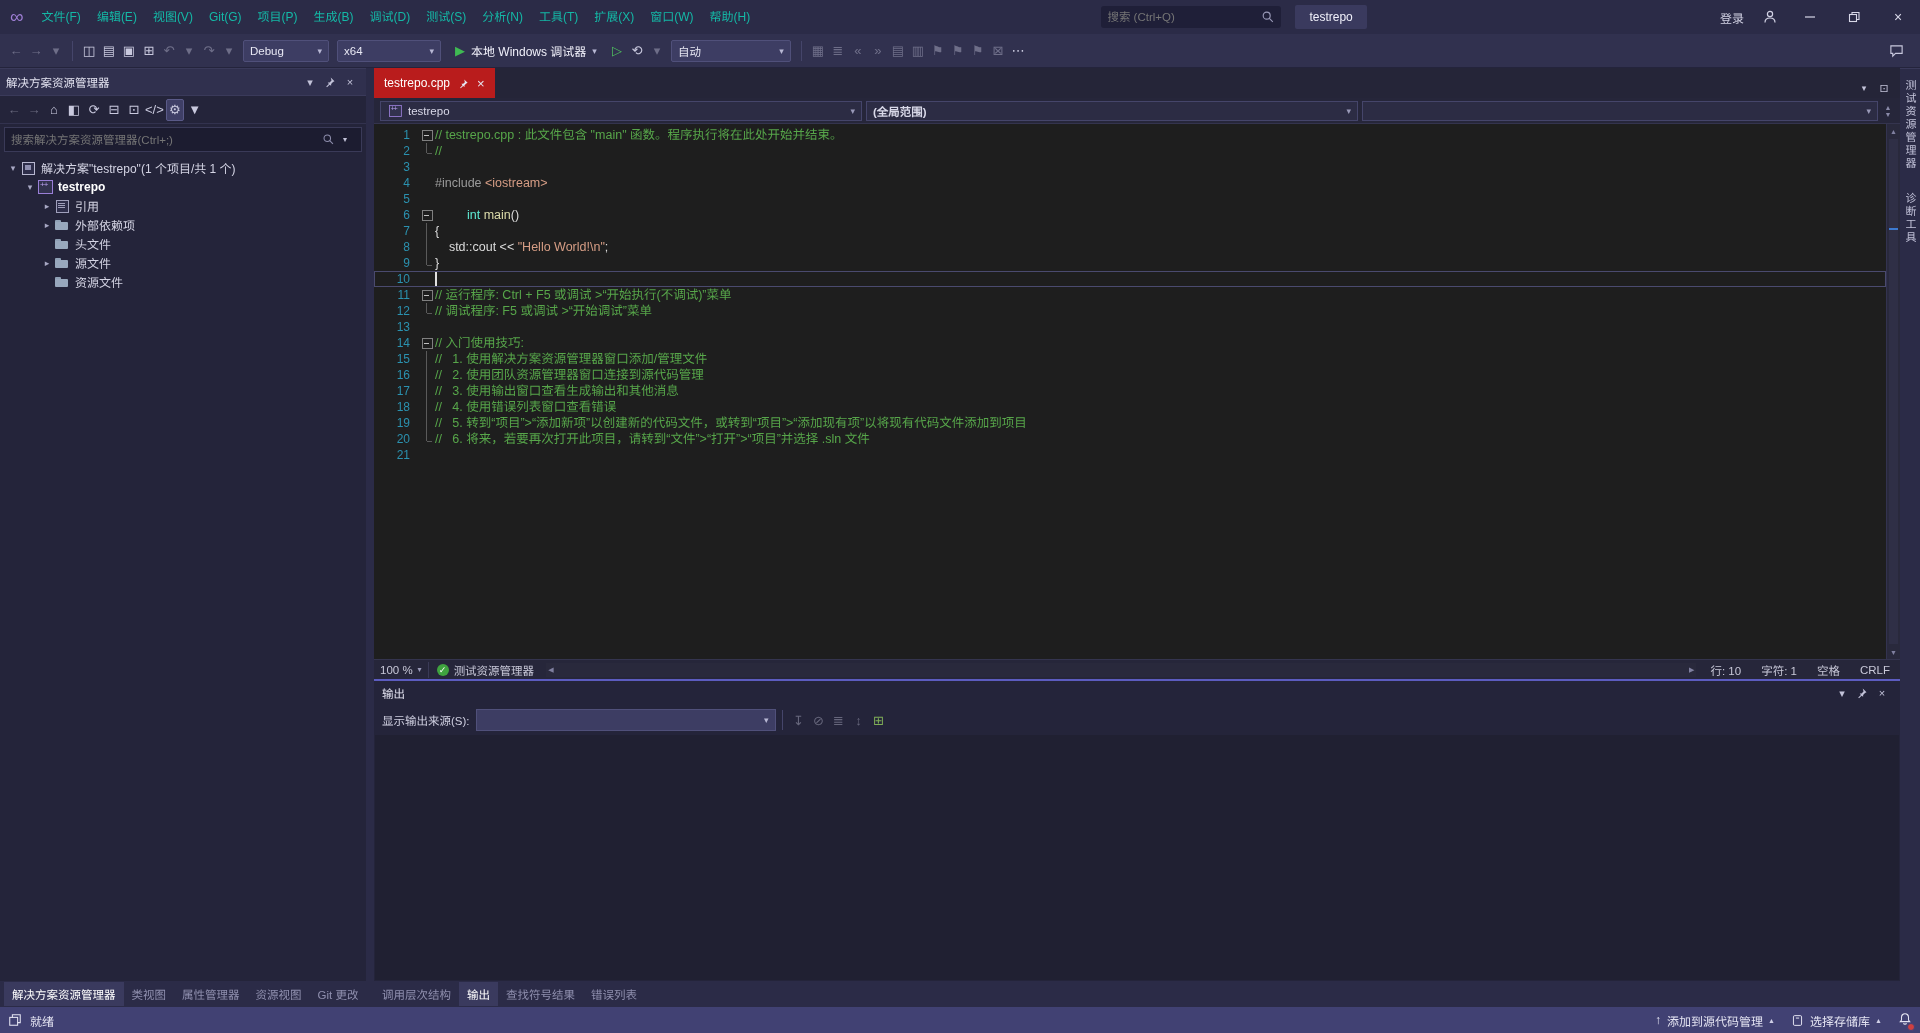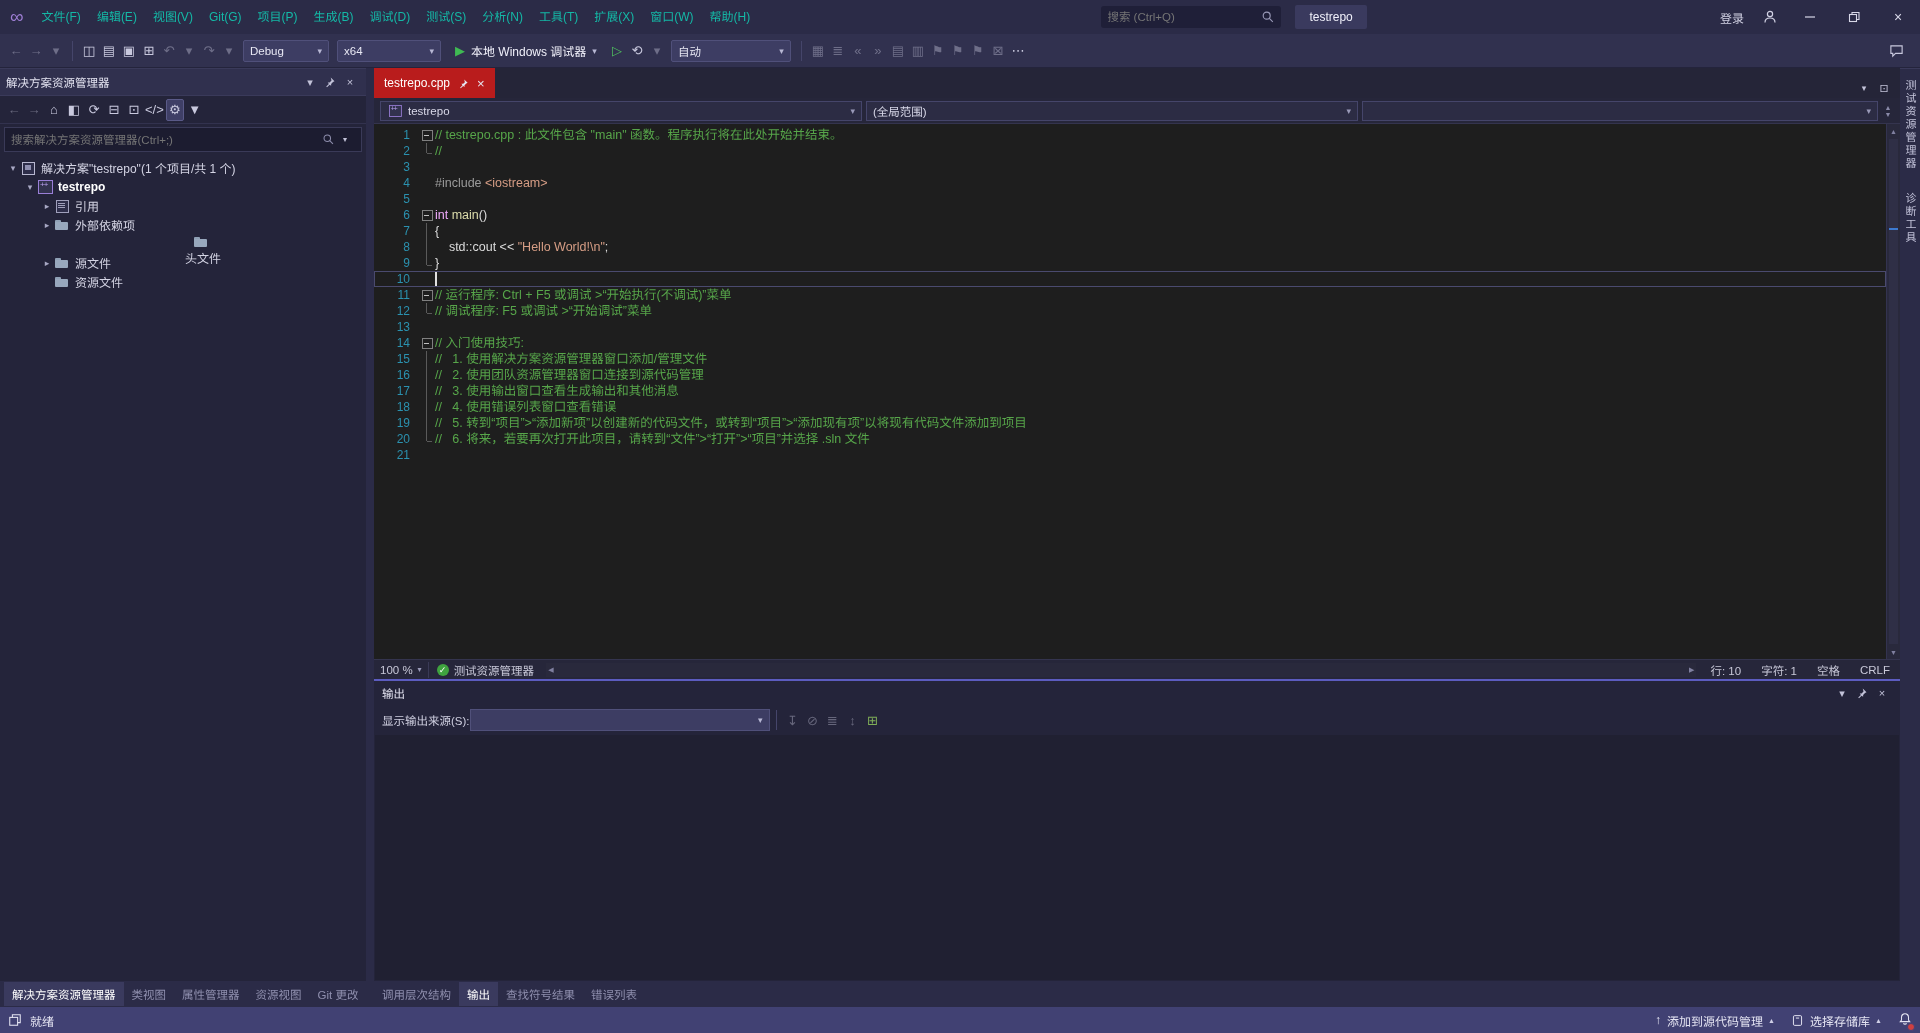--- a/index.html
+++ b/index.html
@@ -62,38 +62,38 @@
   #center{flex:1;display:flex;flex-direction:column;min-width:0;background:#1e1e1e;}
   #tab-row{height:30px;background:#252538;display:flex;align-items:flex-end;flex:none;}
   #doc-tab{height:30px;background:#b91c1c;color:#ffffff;display:flex;align-items:center;padding:0 10px;font-size:12px;}
   #doc-tab .tpin{margin-left:8px;}
   #doc-tab .tclose{margin-left:8px;color:#e6e6f2;font-size:13px;}
   #tab-row-right{margin-left:auto;display:flex;align-items:center;padding-right:6px;color:#9a9ab8;}
   #nav-row{height:26px;background:#26263a;border-bottom:1px solid #34344e;display:flex;align-items:center;padding:0 4px;flex:none;}
   .nav-combo{height:20px;background:#2c2c44;border:1px solid #45456a;display:flex;align-items:center;padding:0 6px;margin:0 2px;}
   .nav-combo .cval{font-size:11.5px;color:#d8d8e8;white-space:nowrap;}
   .nav-combo .ccaret{color:#9a9ab8;font-size:9px;margin-left:auto;padding-left:8px;}
-  #nav-c1{width:482px;}#nav-c2{width:492px;}#nav-c3{flex:1;}
+  #nav-c1{width:482px;}#nav-c2{width:492px;font-weight:bold;}#nav-c3{flex:1;}
   #split-widget{width:16px;height:20px;display:flex;flex-direction:column;align-items:center;justify-content:center;color:#8a8aa8;font-size:7px;line-height:7px;}
 
   
   #code-area{flex:1;position:relative;min-height:0;background:#1e1e1e;font-family:"DejaVu Sans Mono","Liberation Mono",monospace;}
   #code-lines{position:absolute;left:0;top:3px;right:14px;}
   .cl{display:flex;height:16px;line-height:16px;font-size:12.5px;position:relative;}
   .cl .num{width:46px;text-align:right;padding-right:10px;color:#2b91af;flex:none;font-size:12px;}
   .cl .fold{width:15px;flex:none;position:relative;}
   .cl .txt{white-space:pre;display:flex;}
   .cl.current{outline:1px solid #4a4a6e;outline-offset:-1px;}
   .caret{width:1.5px;height:14px;background:#e0e0e0;margin-top:1px;flex:none;}
   .fold-start::before{content:"";position:absolute;left:2px;top:3px;width:9px;height:9px;border:1px solid #808080;}
   .fold-start::after{content:"";position:absolute;left:4px;top:8px;width:5px;height:1px;background:#c0c0c0;}
   .fold-mid::before{content:"";position:absolute;left:6px;top:0;bottom:0;width:1px;background:#5a5a5a;}
   .fold-end::before{content:"";position:absolute;left:6px;top:0;height:10px;width:1px;background:#5a5a5a;}
   .fold-end::after{content:"";position:absolute;left:7px;top:10px;width:5px;height:1px;background:#5a5a5a;}
-  .tk-cm{color:#57a64a;}.tk-kw{color:#f0abfc;}.tk-str{color:#d69d85;}.tk-pp{color:#9b9b9b;}.tk-fn{color:#dcdcaa;}.tk-pl{color:#dcdcdc;}
+  .tk-cm{color:#57a64a;}.tk-kw{color:#5eead4;margin-left:32px;}.tk-str{color:#d69d85;}.tk-pp{color:#9b9b9b;}.tk-fn{color:#dcdcaa;}.tk-pl{color:#dcdcdc;}
   #v-scroll{position:absolute;right:0;top:0;bottom:0;width:14px;background:#29293c;border-left:1px solid #333350;}
   .vs-arrow{height:14px;display:flex;align-items:center;justify-content:center;color:#8080a0;font-size:7px;}
   #vs-thumb{position:absolute;left:2px;right:2px;top:15px;bottom:15px;background:#2f2f46;}
   #vs-caret-mark{position:absolute;left:2px;right:2px;top:104px;height:2px;background:#3d7ad0;}
   .vs-bottom{position:absolute;bottom:0;left:0;right:0;}
 
   
   #editor-status{height:20px;background:#26263a;border-top:1px solid #34344e;display:flex;align-items:center;flex:none;font-size:11.5px;color:#c8c8d8;}
   #zoom-combo{display:flex;align-items:center;padding:0 6px;}
   #zoom-combo .ccaret{font-size:8px;margin-left:5px;color:#9a9ab8;}
@@ -101,21 +101,21 @@
   #health .hdot{width:12px;height:12px;border-radius:50%;background:#3fa33f;color:#fff;font-size:9px;display:flex;align-items:center;justify-content:center;margin-right:5px;}
   #h-scroll{flex:1;height:14px;background:#29293c;margin:0 4px;display:flex;align-items:center;justify-content:space-between;padding:0 2px;color:#8080a0;font-size:7px;}
   .status-cell{padding:0 10px;white-space:nowrap;}
 
   
   #panel-sep{height:2px;background:#5c5cc0;flex:none;}
   #output-panel{height:300px;background:#24243a;display:flex;flex-direction:column;flex:none;}
   #out-header{height:24px;display:flex;align-items:center;padding:0 8px;}
   #out-header .ph-title{flex:1;font-size:11.5px;color:#e2e2f0;}
   #out-controls{height:30px;display:flex;align-items:center;padding:0 8px;}
-  #out-label{font-size:11.5px;color:#cfcfe0;white-space:nowrap;}
+  #out-label{font-size:11.5px;color:#cfcfe0;margin-right:6px;white-space:nowrap;}
   #out-combo{width:300px;height:22px;background:#3d3d63;border:1px solid #50507a;display:flex;align-items:center;padding:0 6px;}
   #out-combo .cval{flex:1;}
   #out-combo .ccaret{color:#b8b8d4;font-size:9px;}
   #out-content{flex:1;background:#202032;margin:0 1px 1px 1px;}
   .tbi.outgreen{color:#7fae57;opacity:1;}
 
   
   #right-strip{width:20px;background:#2b2b47;flex:none;display:flex;flex-direction:column;align-items:center;padding-top:10px;border-top:1px solid #3a3a5a;}
   .vtab{writing-mode:vertical-rl;font-size:11px;color:#c3c3da;margin-bottom:22px;letter-spacing:2px;white-space:nowrap;}
 
@@ -259,21 +259,21 @@
           <div class="trow" style="padding-left: 40px;">
             <span class="exp">▸</span>
             <span class="ico ico-references"></span>
             <span class="tlabel">引用</span>
           </div>
           <div class="trow" style="padding-left: 40px;">
             <span class="exp">▸</span>
             <span class="ico ico-folder"></span>
             <span class="tlabel">外部依赖项</span>
           </div>
-          <div class="trow" style="padding-left: 40px; flex-direction: column;">
+          <div class="trow" style="padding-left: 40px;">
             <span class="exp"></span>
             <span class="ico ico-folder"></span>
             <span class="tlabel">头文件</span>
           </div>
           <div class="trow" style="padding-left: 40px;">
             <span class="exp">▸</span>
             <span class="ico ico-folder"></span>
             <span class="tlabel">源文件</span>
           </div>
           <div class="trow" style="padding-left: 40px;">

